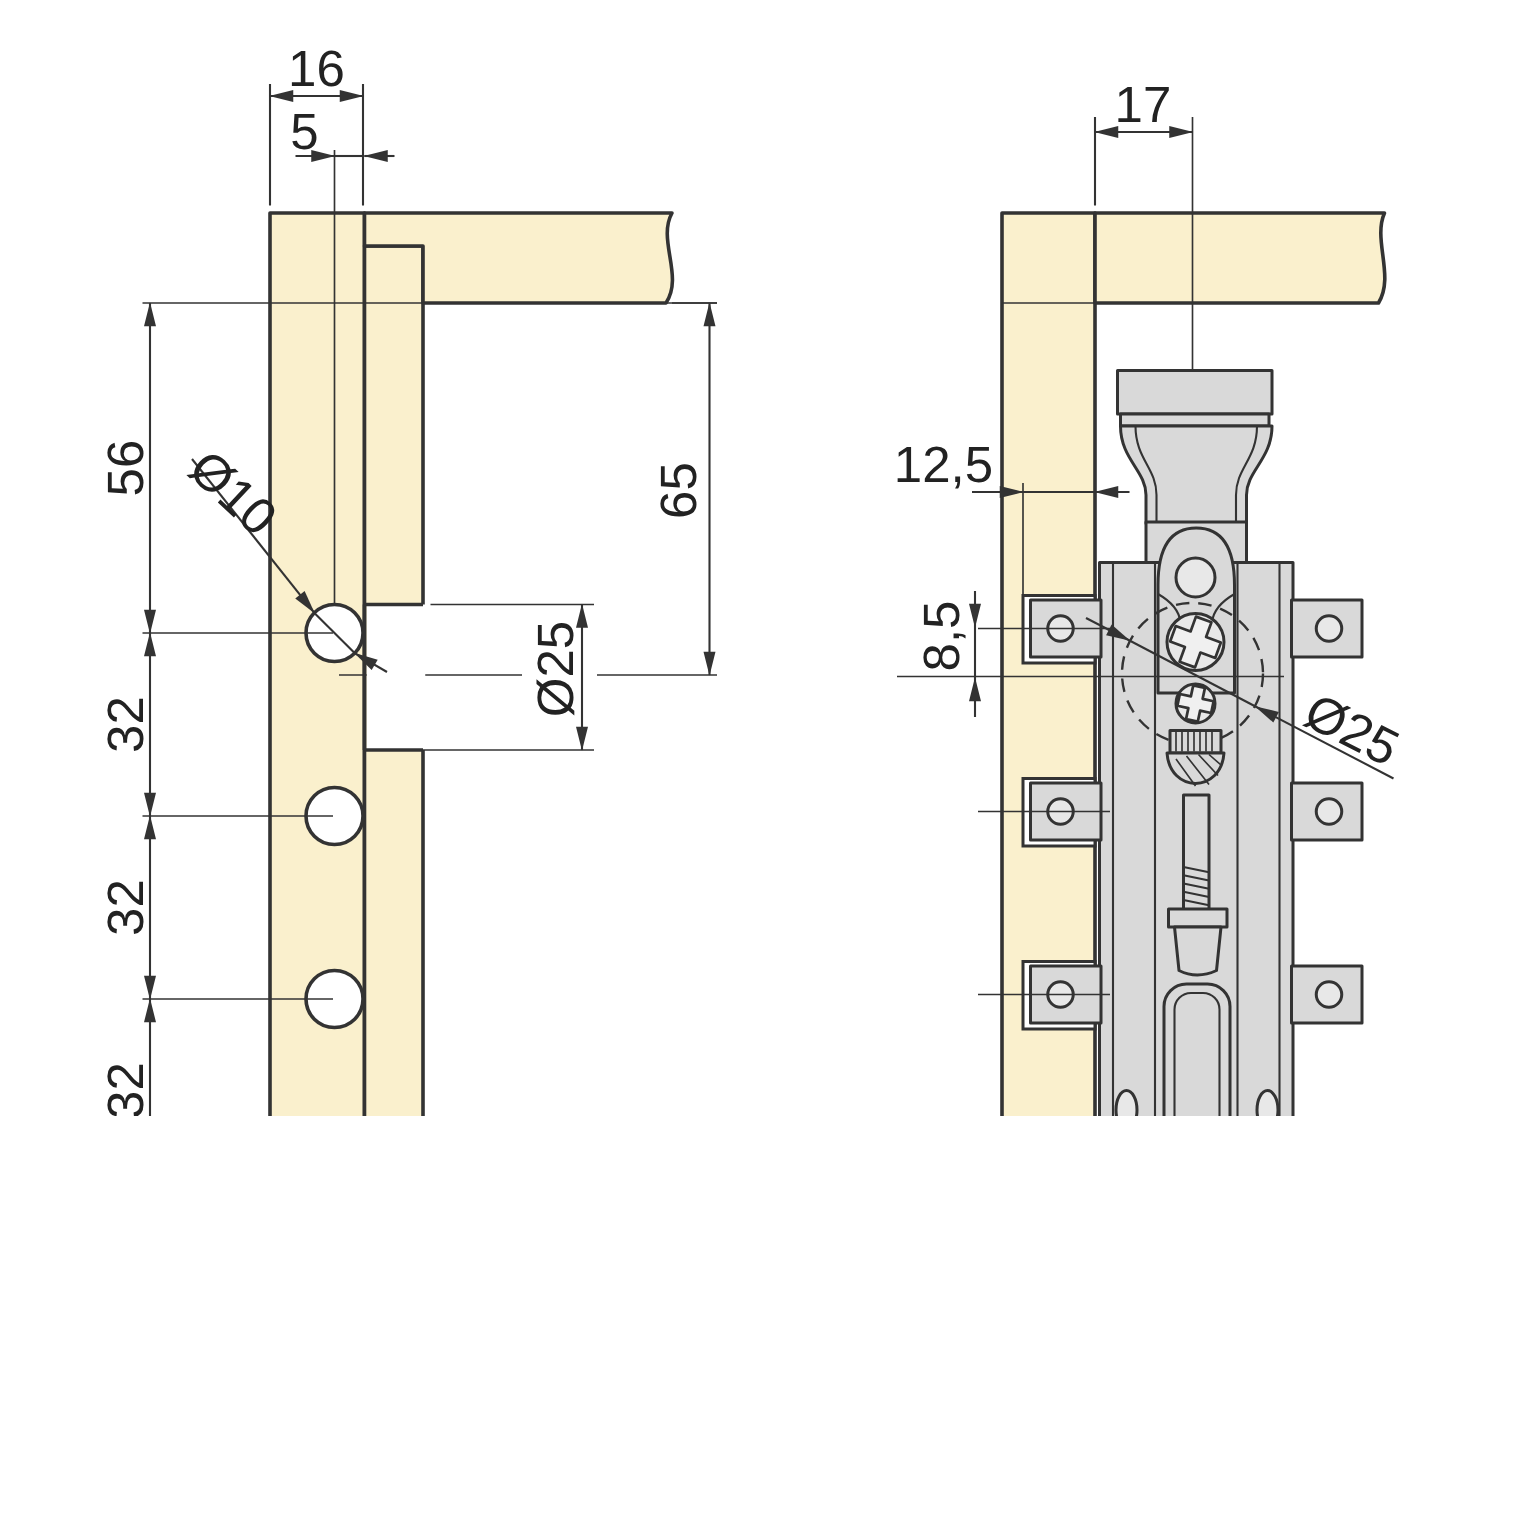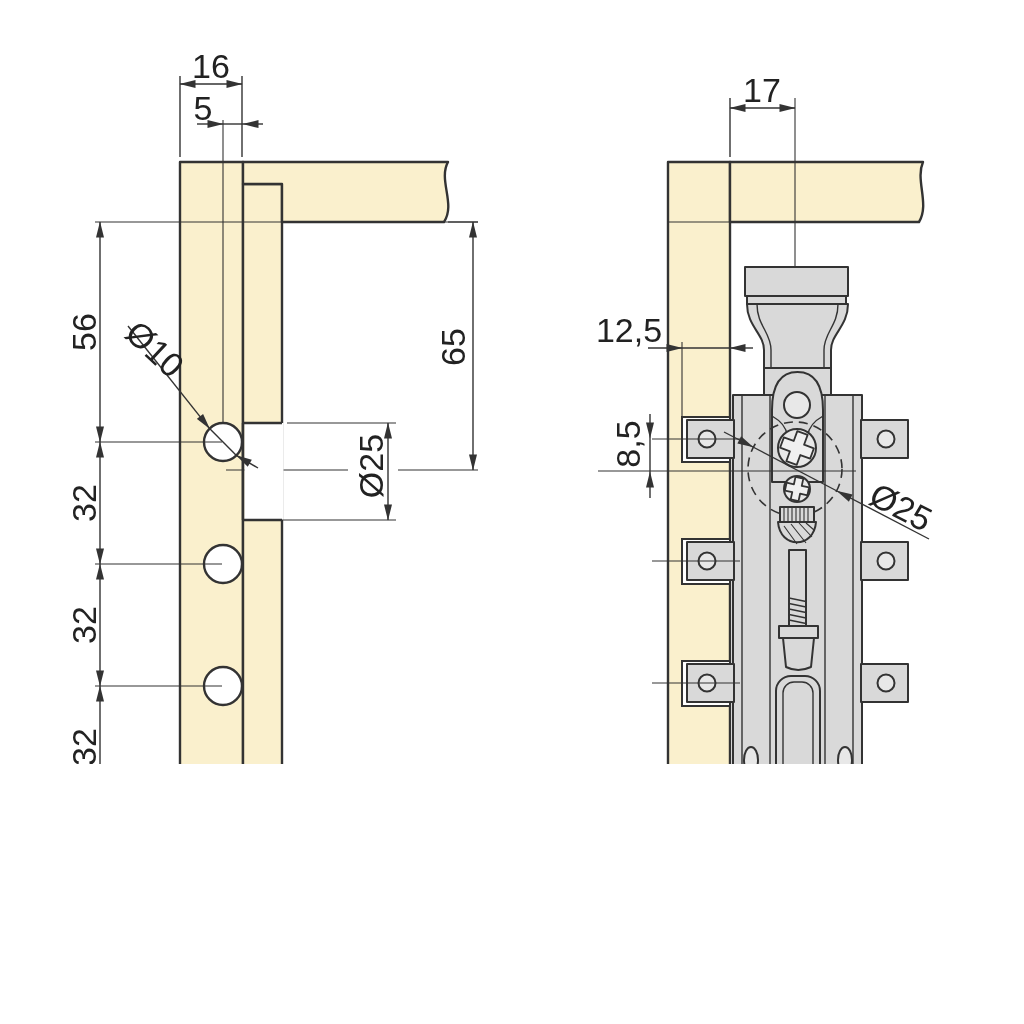--- a/index.html
+++ b/index.html
@@ -4,21 +4,21 @@
 <style>
   :root{
     --background:#ffffff;
     --panel-fill:#faf0cd;
     --hardware-fill:#d9d9d9;
     --hardware-light:#e8e8e8;
     --line:#333333;
     --text:#222222;
   }
   html,body{margin:0;padding:0;background:var(--background);}
-  .stage{width:1024px;height:744px;position:relative;background:var(--background);overflow:hidden;margin-top:20px;}
+  .stage{width:1024px;height:744px;position:relative;background:var(--background);overflow:hidden;}
   svg{display:block;}
   .panel{fill:var(--panel-fill);stroke:var(--line);stroke-width:2.4;stroke-linejoin:round;}
   .hw{fill:var(--hardware-fill);stroke:var(--line);stroke-width:2;stroke-linejoin:round;}
   .hwl{fill:var(--hardware-light);stroke:var(--line);stroke-width:2;}
   .hole{fill:#ffffff;stroke:var(--line);stroke-width:2.4;}
   .notch{fill:#ffffff;stroke:var(--line);stroke-width:2;}
   .edge{fill:none;stroke:var(--line);stroke-width:2.4;}
   .dim{fill:none;stroke:var(--line);stroke-width:1.4;}
   .thin{fill:none;stroke:var(--line);stroke-width:1.1;}
   .detail{fill:none;stroke:var(--line);stroke-width:1.4;}

